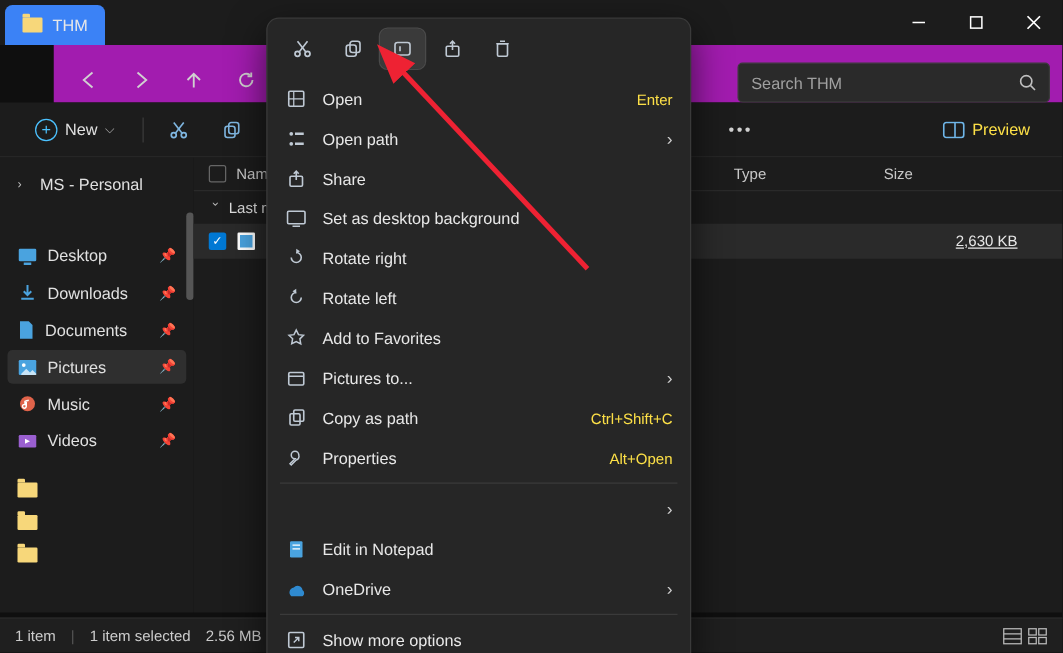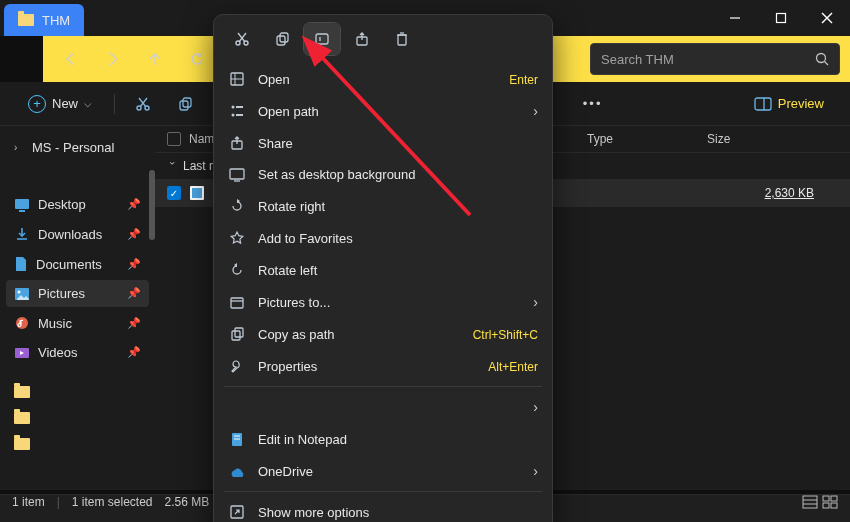--- a/index.html
+++ b/index.html
@@ -3,21 +3,21 @@
 <meta charset="utf-8">
 <style>
   * { box-sizing: border-box; margin: 0; padding: 0; font-family: "Segoe UI", sans-serif; }
   body { background: #0f0f0f; width: 850px; height: 522px; overflow: hidden; color: #e8e8e8; font-size: 13px; }
   .titlebar { height: 36px; display: flex; align-items: center; background: #1c1c1c; }
   .tab { display: flex; align-items: center; gap: 8px; background: #3b82f6; padding: 6px 14px; border-radius: 6px 6px 0 0; margin-left: 4px; height: 32px; margin-top: 4px; }
   .tab-icon { width: 16px; height: 12px; background: #f7d77a; border-radius: 1px; position: relative; }
   .tab-icon::before { content: ""; position: absolute; top: -3px; left: 0; width: 6px; height: 3px; background: #f7d77a; border-radius: 1px 1px 0 0; }
   .win-controls { margin-left: auto; display: flex; }
   .win-btn { width: 46px; height: 36px; display: flex; align-items: center; justify-content: center; color: #fff; }
-  .navbar { height: 46px; display: flex; align-items: center; padding: 0 10px; gap: 6px; background: #fde047; margin-left: 43px; }
+  .navbar { height: 46px; display: flex; align-items: flex-end; padding: 0 10px; gap: 6px; background: #a21caf; margin-left: 43px; }
   .nav-btn { width: 36px; height: 36px; display: flex; align-items: center; justify-content: center; border-radius: 4px; color: #d0d0d0; }
   .search { margin-left: auto; width: 250px; height: 32px; background: #2a2a2a; border: 1px solid #3a3a3a; border-radius: 4px; display: flex; align-items: center; padding: 0 10px; color: #a0a0a0; }
   .search .mag { margin-left: auto; }
   .toolbar { height: 44px; display: flex; align-items: center; padding: 0 16px; gap: 6px; background: #1c1c1c; border-bottom: 1px solid #2a2a2a; }
   .new-btn { display: flex; align-items: center; gap: 6px; padding: 6px 12px; border-radius: 4px; color: #e0e0e0; }
   .plus-circle { width: 18px; height: 18px; border: 1.5px solid #4cc2ff; border-radius: 50%; display: flex; align-items: center; justify-content: center; color: #4cc2ff; font-size: 13px; line-height: 1; }
   .tool-icon { width: 36px; height: 36px; display: flex; align-items: center; justify-content: center; color: #d0d0d0; }
   .tool-sep { width: 1px; height: 20px; background: #3a3a3a; margin: 0 4px; }
   .preview { margin-left: auto; display: flex; align-items: center; gap: 6px; color: #fde047; padding: 6px 10px; }
   .body { display: flex; height: 364px; }
@@ -34,21 +34,21 @@
   .col-name { width: 260px; display: flex; align-items: center; gap: 8px; }
   .col-date { width: 160px; }
   .col-type { width: 120px; }
   .col-size { flex: 1; }
   .group-row { padding: 6px 12px; display: flex; align-items: center; gap: 6px; color: #ddd; font-size: 12px; }
   .file-row { display: flex; padding: 6px 12px; align-items: center; background: #2a2a2a; }
   .file-row .chk { width: 14px; height: 14px; background: #0078d4; border-radius: 2px; margin-right: 8px; display: flex; align-items: center; justify-content: center; color: #fff; font-size: 10px; }
   .file-row .cell { font-size: 12px; }
   .file-row .c-type { margin-left: 230px; }
   .file-row .c-size { margin-left: 58px; margin-right: 24px; flex: 0 0 auto; text-decoration: underline; }
-  .status { position: absolute; left: 0; right: 0; bottom: 0; height: 28px; background: #1f1f1f; display: flex; padding: 0 12px; gap: 12px; font-size: 12px; color: #ccc; border-top: 1px solid #2a2a2a; }
+  .status { position: absolute; left: 0; right: 0; bottom: 0; height: 28px; background: #1f1f1f; display: flex; align-items: center; padding: 0 12px; gap: 12px; font-size: 12px; color: #ccc; border-top: 1px solid #2a2a2a; }
   .status .views { margin-left: auto; display: flex; gap: 4px; }
 
   
   .ctx { position: absolute; left: 213px; top: 14px; width: 340px; background: #262626; border: 1px solid #3a3a3a; border-radius: 10px; box-shadow: 0 10px 30px rgba(0,0,0,.6); z-index: 50; padding-bottom: 6px; }
   .ctx-top { display: flex; gap: 4px; padding: 8px 10px; }
   .ctx-top .tbtn { width: 36px; height: 32px; display: flex; align-items: center; justify-content: center; border-radius: 6px; color: #bfc9d4; }
   .ctx-top .tbtn.hl { background: #3a3a3a; outline: 1px solid #4a4a4a; }
   .ctx-item { display: flex; align-items: flex-end; gap: 12px; padding: 8px 14px; }
   .ctx-item .ic { width: 18px; display: flex; justify-content: center; color: #c8d0d8; }
   .ctx-item .label { flex: 1; color: #e8e8e8; font-size: 13px; }
@@ -368,37 +368,37 @@
         <svg width="16" height="16">
           <path d="M4 8a4 4 0 1 0 4-4" stroke="#bfc9d4" fill="none" stroke-width="1.3"></path>
           <path d="M8 1v4l3-2z" fill="#bfc9d4"></path>
         </svg>
       </span>
     <span class="label">Rotate right</span>
   </div>
   <div class="ctx-item">
     <span class="ic">
         <svg width="16" height="16">
-          <path d="M8 2l1.8 3.7 4 .6-2.9 2.8.7 4L8 11.2 4.4 13l.7-4L2.2 6.3l4-.6z" stroke="#bfc9d4" fill="none" stroke-width="1.2"></path>
-        </svg>
-      </span>
-    <span class="label">Add to Favorites</span>
-  </div>
-  <div class="ctx-item">
-    <span class="ic">
-        <svg width="16" height="16">
           <path d="M12 8a4 4 0 1 1-4-4" stroke="#bfc9d4" fill="none" stroke-width="1.3"></path>
           <path d="M8 1v4L5 3z" fill="#bfc9d4"></path>
         </svg>
       </span>
     <span class="label">Rotate left</span>
   </div>
   <div class="ctx-item">
     <span class="ic">
         <svg width="16" height="16">
+          <path d="M8 2l1.8 3.7 4 .6-2.9 2.8.7 4L8 11.2 4.4 13l.7-4L2.2 6.3l4-.6z" stroke="#bfc9d4" fill="none" stroke-width="1.2"></path>
+        </svg>
+      </span>
+    <span class="label">Add to Favorites</span>
+  </div>
+  <div class="ctx-item">
+    <span class="ic">
+        <svg width="16" height="16">
           <rect x="2" y="4" width="12" height="10" rx="1" stroke="#bfc9d4" fill="none" stroke-width="1.3"></rect>
           <line x1="2" y1="7" x2="14" y2="7" stroke="#bfc9d4" stroke-width="1.3"></line>
         </svg>
       </span>
     <span class="label">Pictures to...</span>
     <span class="ar">›</span>
   </div>
   <div class="ctx-item">
     <span class="ic">
         <svg width="16" height="16">
@@ -409,21 +409,21 @@
     <span class="label">Copy as path</span>
     <span class="hint">Ctrl+Shift+C</span>
   </div>
   <div class="ctx-item">
     <span class="ic">
         <svg width="16" height="16">
           <path d="M10 6a3 3 0 1 0-3 3l-4 4 1 1 4-4a3 3 0 0 0 2-4z" stroke="#bfc9d4" fill="none" stroke-width="1.2"></path>
         </svg>
       </span>
     <span class="label">Properties</span>
-    <span class="hint">Alt+Enter</span>
+    <span class="hint">Alt+Open</span>
   </div>
   <div class="ctx-sep"></div>
   <div class="ctx-item ctx-indent">
     <span class="ar" style="margin-left:auto;">›</span>
   </div>
   <div class="ctx-item">
     <span class="ic">
         <svg width="14" height="16">
           <rect x="2" y="2" width="10" height="13" rx="1" fill="#4aa3df"></rect>
           <line x1="4" y1="5" x2="10" y2="5" stroke="#fff" stroke-width="1"></line>

